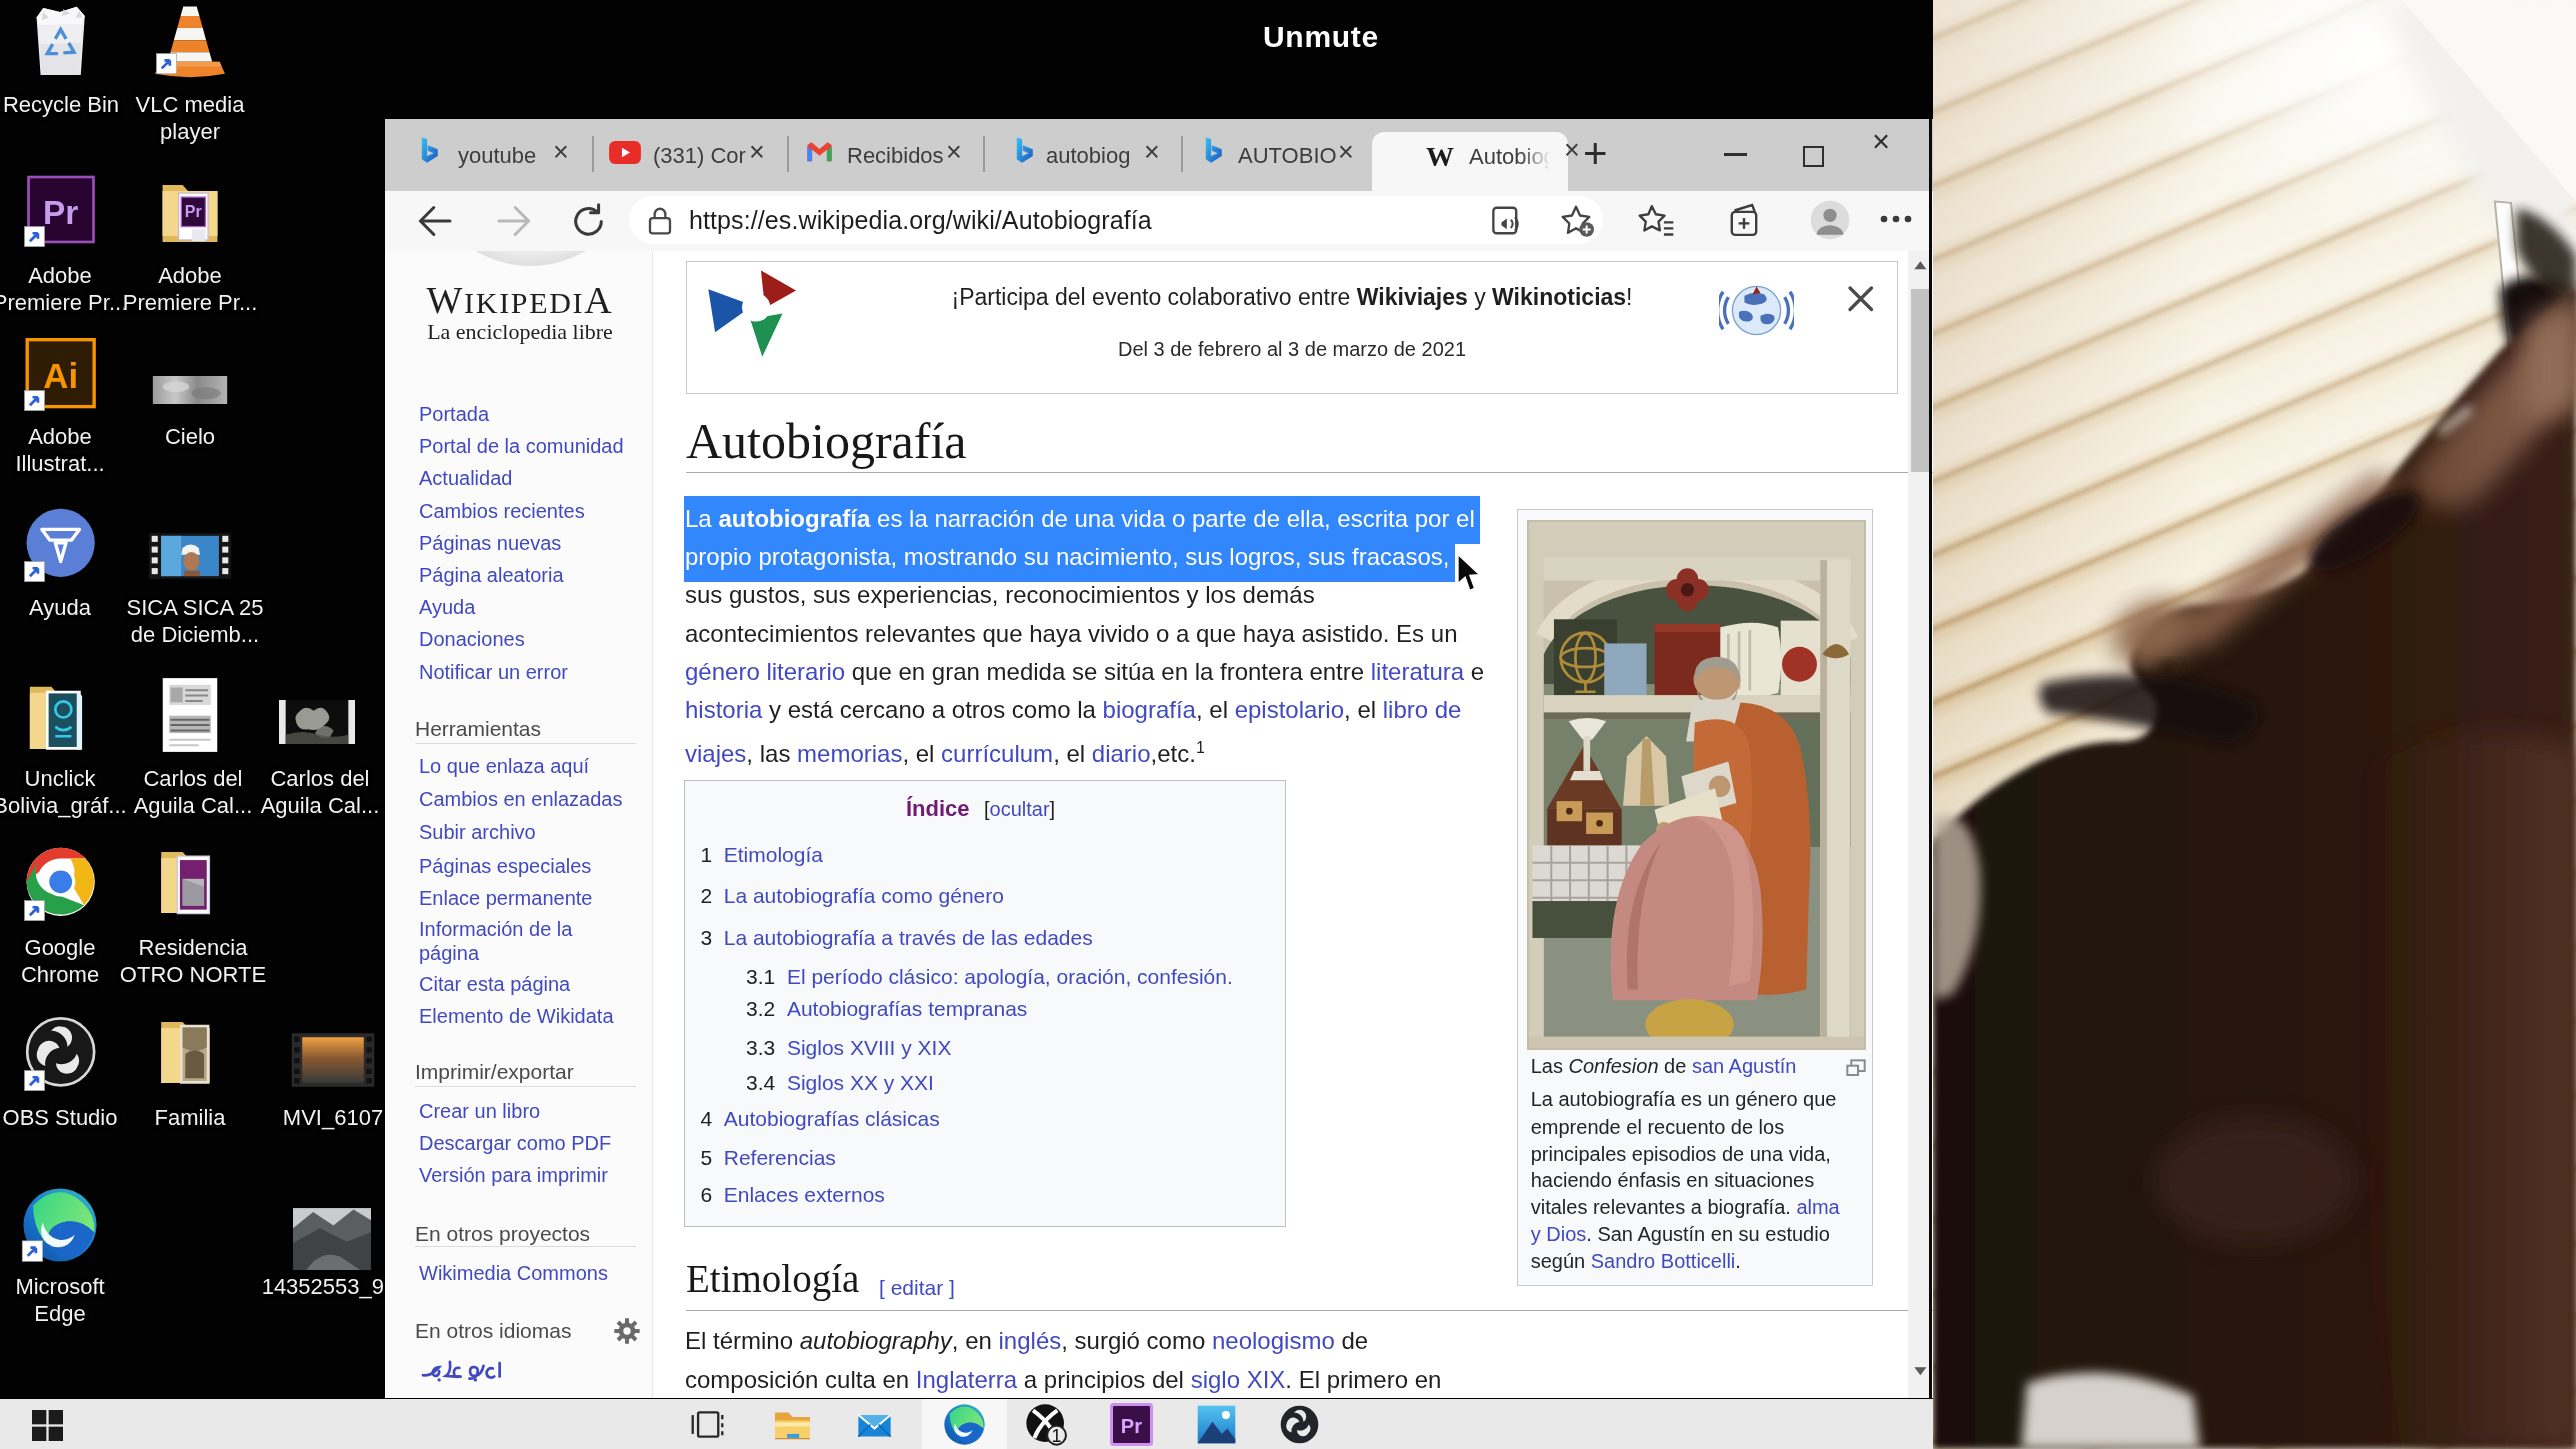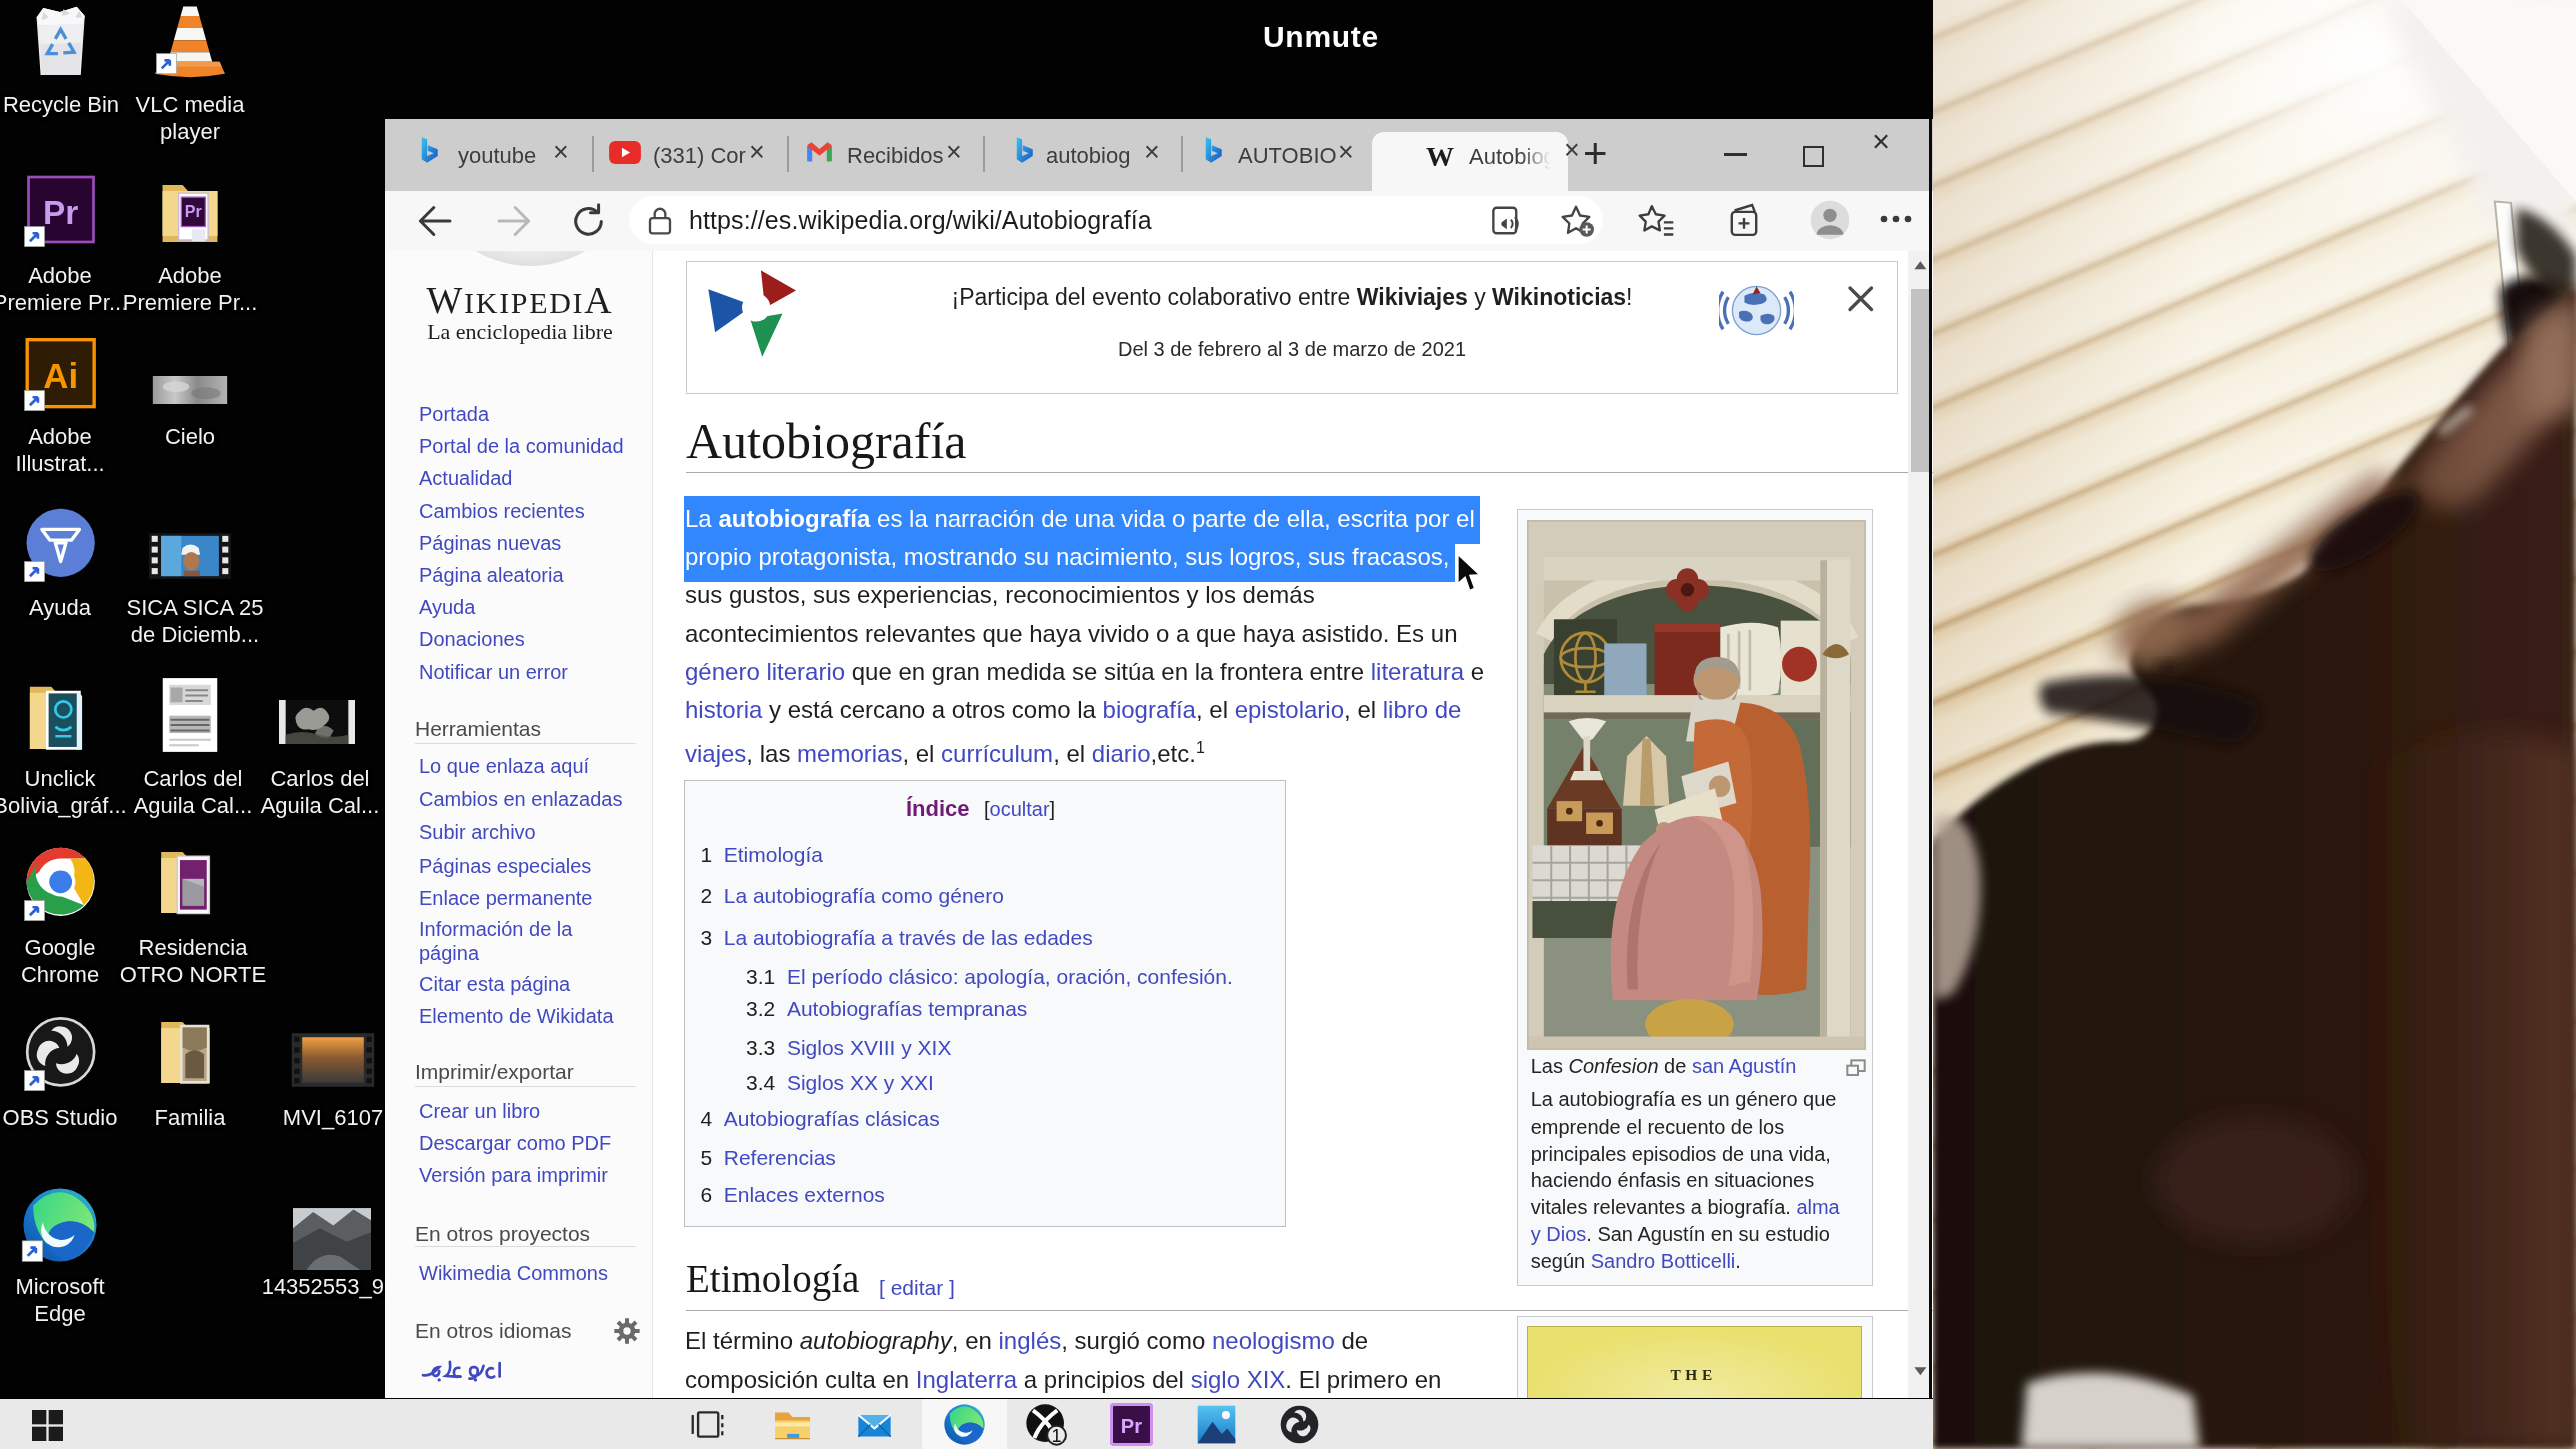--- a/index.html
+++ b/index.html
@@ -615,26 +615,20 @@
         </svg>
       <div class="cap" style="top:545px;">Las <i>Confesion</i> de <a class="lk">san Agustín</a></div>
       <div class="cap" style="top:578px;">La autobiografía es un género que</div>
       <div class="cap" style="top:606px;">emprende el recuento de los</div>
       <div class="cap" style="top:633px;">principales episodios de una vida,</div>
       <div class="cap" style="top:659px;">haciendo énfasis en situaciones</div>
       <div class="cap" style="top:686px;">vitales relevantes a biografía. <a class="lk">alma</a></div>
       <div class="cap" style="top:713px;"><a class="lk">y Dios</a>. San Agustín en su estudio</div>
       <div class="cap" style="top:740px;">según <a class="lk">Sandro Botticelli</a>.</div>
     </div>
-    <div id="ybox">
-      <div class="abs" style="left:8.7px;top:8.7px;width:333px;height:75px;background:#e9e06e;border:0.7px solid #b8ae4e;">
-        <div class="abs" style="left:0;top:0;width:333px;height:75px;background:radial-gradient(ellipse at 50% 90%,rgba(255,255,255,0.35),transparent 70%);"></div>
-        <div class="serif abs" style="left:166px;top:39px;transform:translateX(-50%);font-size:15.4px;font-weight:bold;letter-spacing:4.7px;color:#2a2a18;">THE</div>
-      </div>
-    </div>
     <div id="sbar">
       <svg class="abs" style="left:4.7px;top:9.4px;" width="14.8" height="10.7" viewBox="0 0 22 16">
           <path d="M11 2 L20 14 H2 Z" fill="#5a5a5a"></path>
         </svg>
       <div class="abs" style="left:2.7px;top:38px;width:19px;height:183px;background:#c2c2c2;"></div>
       <svg class="abs" style="left:4.7px;top:1115px;" width="14.8" height="10.7" viewBox="0 0 22 16">
           <path d="M11 14 L20 2 H2 Z" fill="#5a5a5a"></path>
         </svg>
     </div>
   </div>

